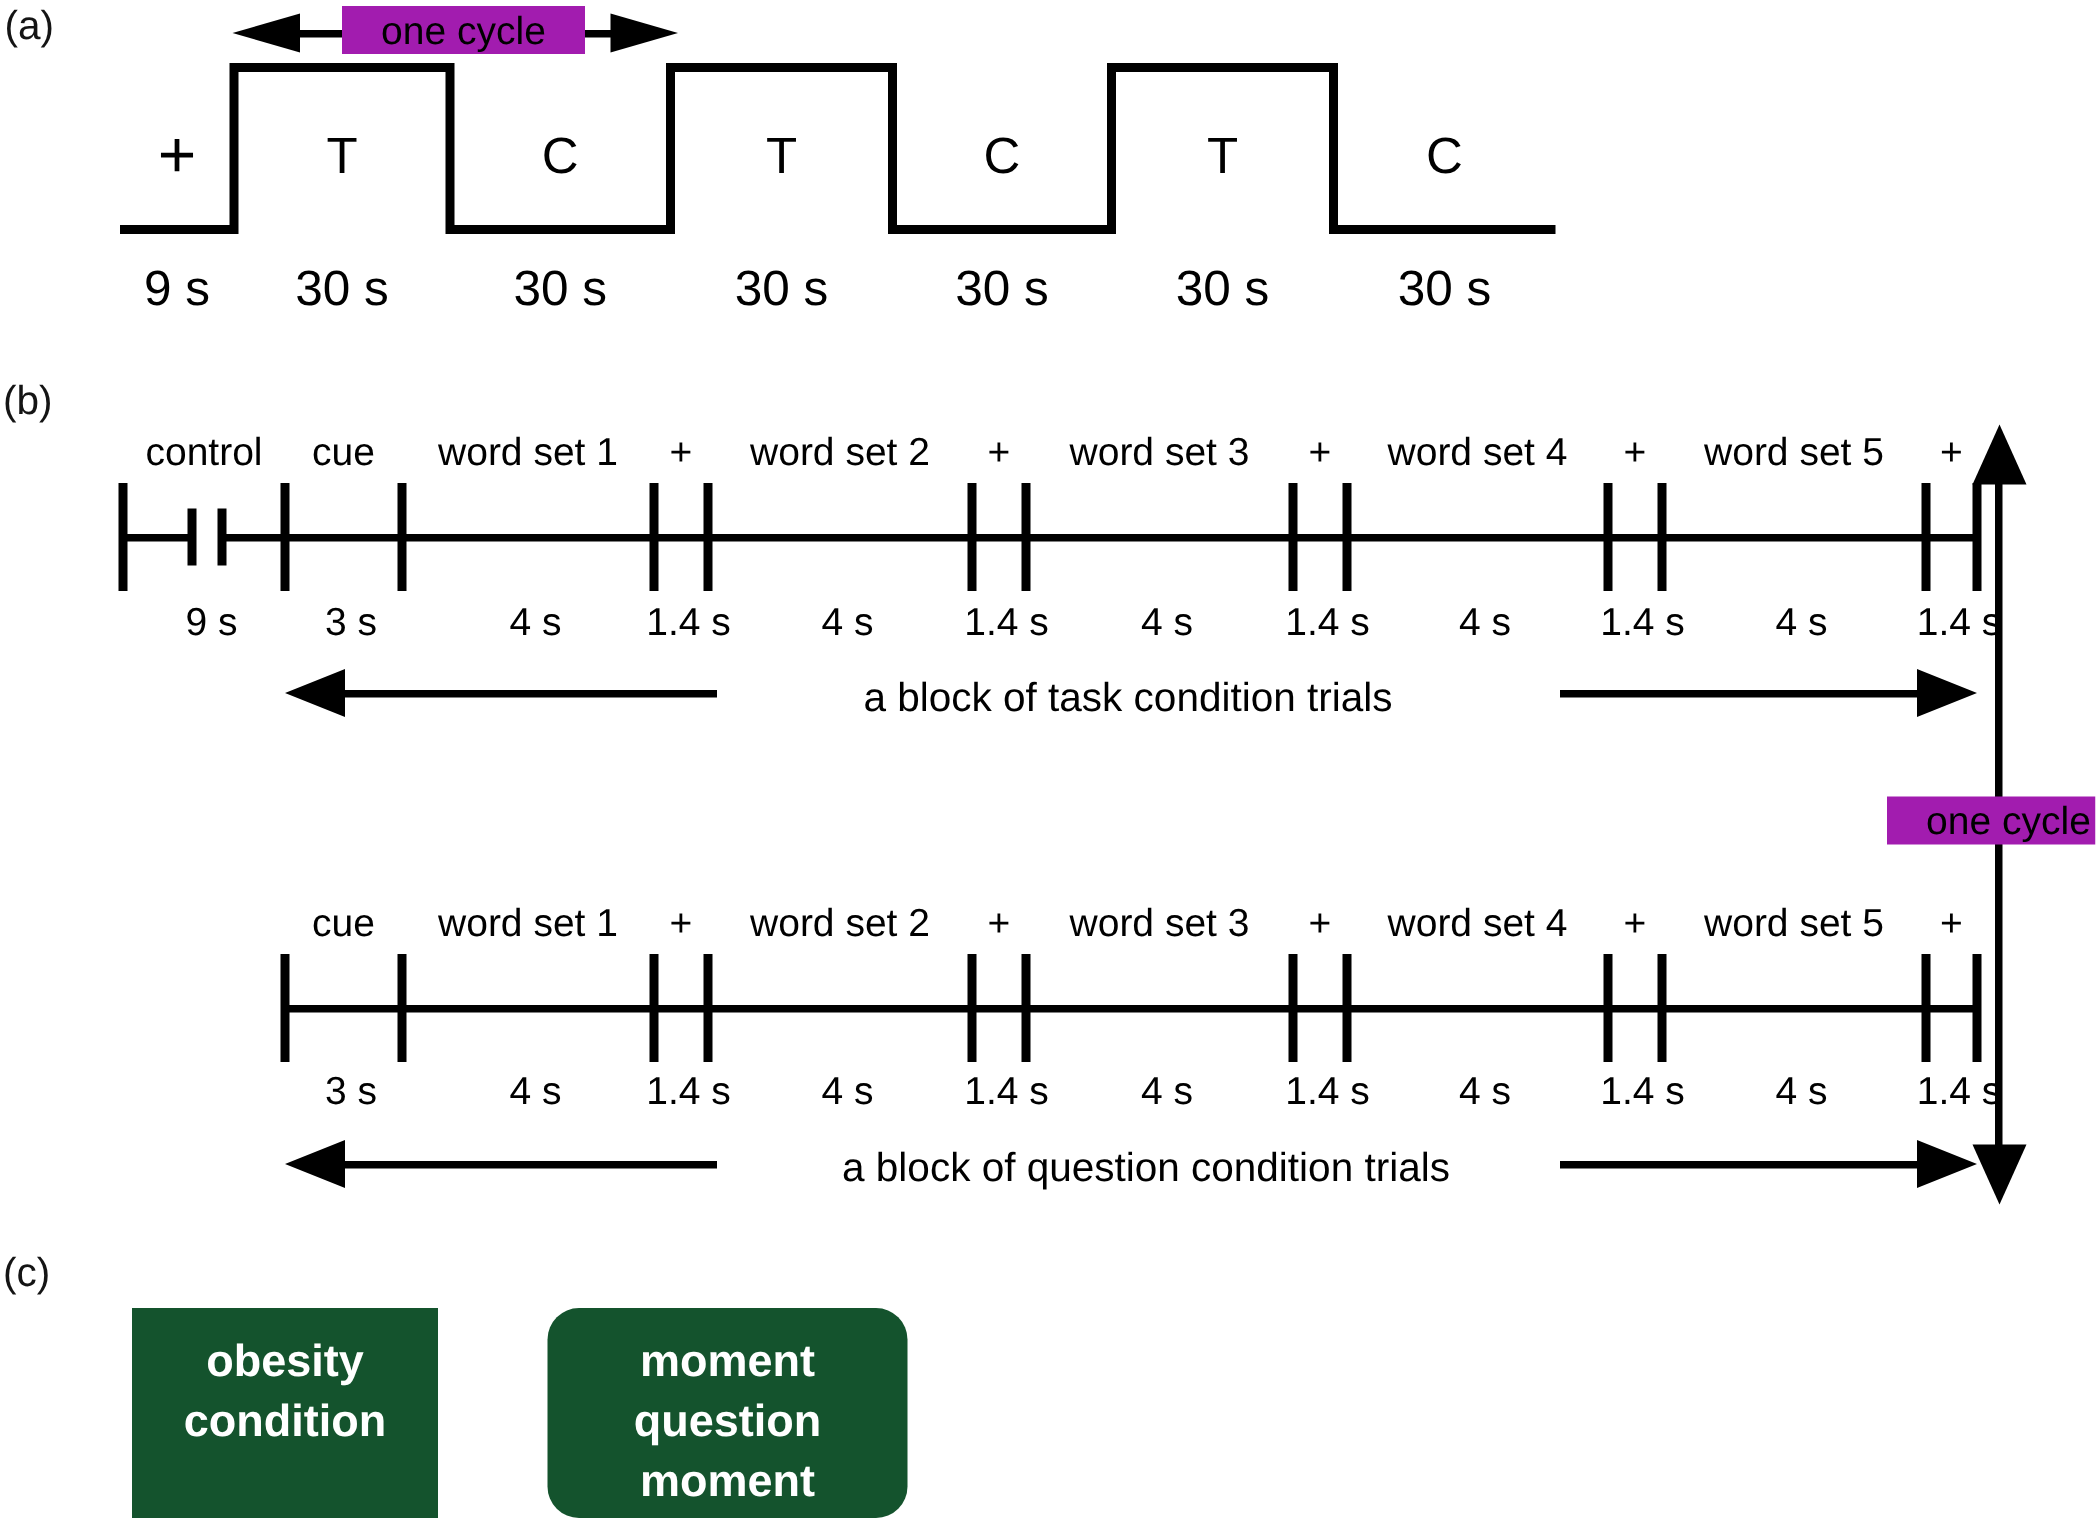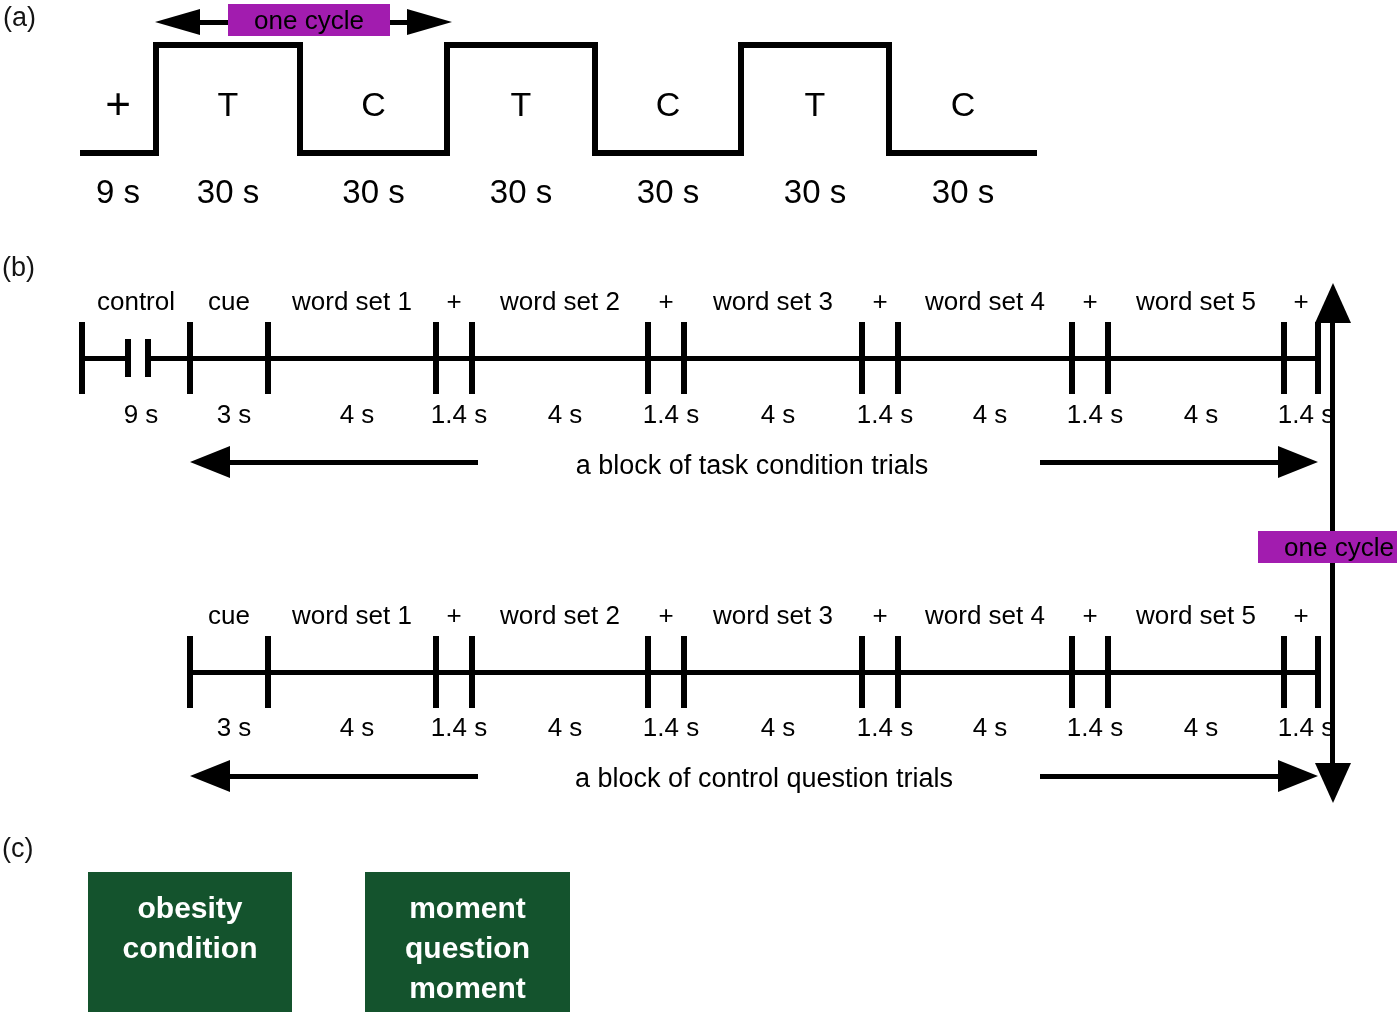--- a/index.html
+++ b/index.html
@@ -146,34 +146,34 @@
       <div class="lbl dur" style="left: 718px; top: 712px; width: 120px; line-height: 30px;">4 s</div>
       <div class="lbl dur" style="left: 825px; top: 712px; width: 120px; line-height: 30px;">1.4 s</div>
       <div class="lbl dur" style="left: 930px; top: 712px; width: 120px; line-height: 30px;">4 s</div>
       <div class="lbl dur" style="left: 1035px; top: 712px; width: 120px; line-height: 30px;">1.4 s</div>
       <div class="lbl dur" style="left: 1141px; top: 712px; width: 120px; line-height: 30px;">4 s</div>
       <div class="lbl dur" style="left: 1246px; top: 712px; width: 120px; line-height: 30px;">1.4 s</div>
     </div>
 
   <div class="tri tri-left" style="left:190px;top:760px;"></div>
   <div class="shaft-h" style="left:228px;top:774px;width:250px;"></div>
-  <div class="caption" style="left:514px;top:762px;width:500px;">a block of control question trials</div>
+  <div class="caption" style="left:514px;top:762px;width:500px;">a block of question condition trials</div>
   <div class="shaft-h" style="left:1040px;top:774px;width:240px;"></div>
   <div class="tri tri-right" style="left:1278px;top:760px;"></div>
 
   <div class="tri tri-up" style="left:1315px;top:283px;"></div>
   <div class="shaft-v" style="left:1330px;top:318px;height:455px;"></div>
   <div class="tri tri-down" style="left:1315px;top:763px;"></div>
   <div class="cycle-text" style="left:1258px;top:531px;width:150px;">one cycle</div>
 
   <div id="panel-c-cards">
       <div class="card" style="left: 88px; top: 872px; width: 204px; height: 140px;">
         <span class="card-word">obesity</span>
         <span class="card-word">condition</span>
       </div>
-      <div class="card" style="left: 365px; top: 872px; width: 205px; height: 140px;">
+      <div class="card" style="left: 365px; top: 872px; width: 240px; height: 140px; border-radius: 21px;">
         <span class="card-word">moment</span>
         <span class="card-word">question</span>
         <span class="card-word">moment</span>
       </div>
     </div>
 
 </div>
 
 </body></html>

